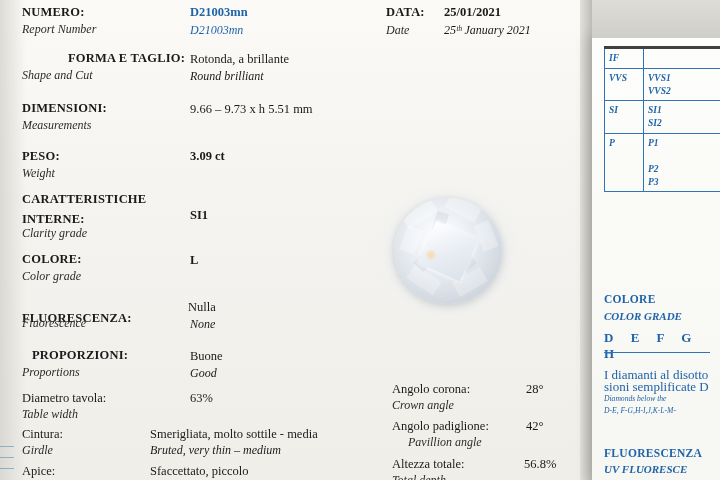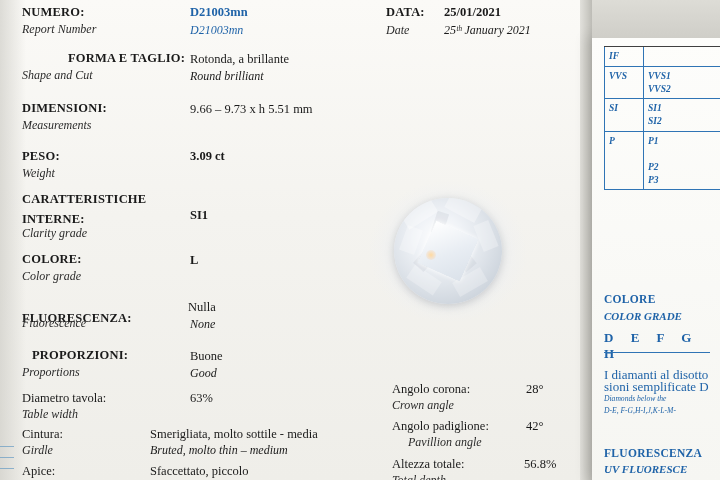--- a/index.html
+++ b/index.html
@@ -78,21 +78,21 @@
   .clar-table td {
     border: 1px solid #2f74b5;
     border-right: none;
     padding: 3px 4px;
     vertical-align: top;
     font-weight: bold;
     font-style: italic;
     line-height: 1.35;
   }
   .clar-table td.lbl { width: 30px; }
-  .clar-table tr:first-child td { border-top: 1px solid #404040; }
+  .clar-table tr:first-child td { border-top: 3px solid #404040; }
 
   .blue { color: #1f63a8; }
 
   .lbl-it {
     font-weight: bold;
     font-size: 12.5px;
     letter-spacing: .2px;
   }
   .lbl-en {
     font-style: italic;
@@ -306,21 +306,21 @@
   <div class="row" style="left:22px; top:424px;">
     <span class="val">Cintura:</span>
   </div>
   <div class="row" style="left:22px; top:440px;">
     <span class="lbl-en">Girdle</span>
   </div>
   <div class="row" style="left:150px; top:424px;">
     <span class="val">Smerigliata, molto sottile - media</span>
   </div>
   <div class="row" style="left:150px; top:440px;">
-    <span class="val-it">Bruted, molto thin – medium</span>
+    <span class="val-it">Bruted, very thin – medium</span>
   </div>
 
   <div class="row" style="left:22px; top:461px;">
     <span class="val">Apice:</span>
   </div>
   <div class="row" style="left:22px; top:477px;">
     
   </div>
   <div class="row" style="left:392px; top:379px;">
     <span class="val">Angolo corona:</span>

